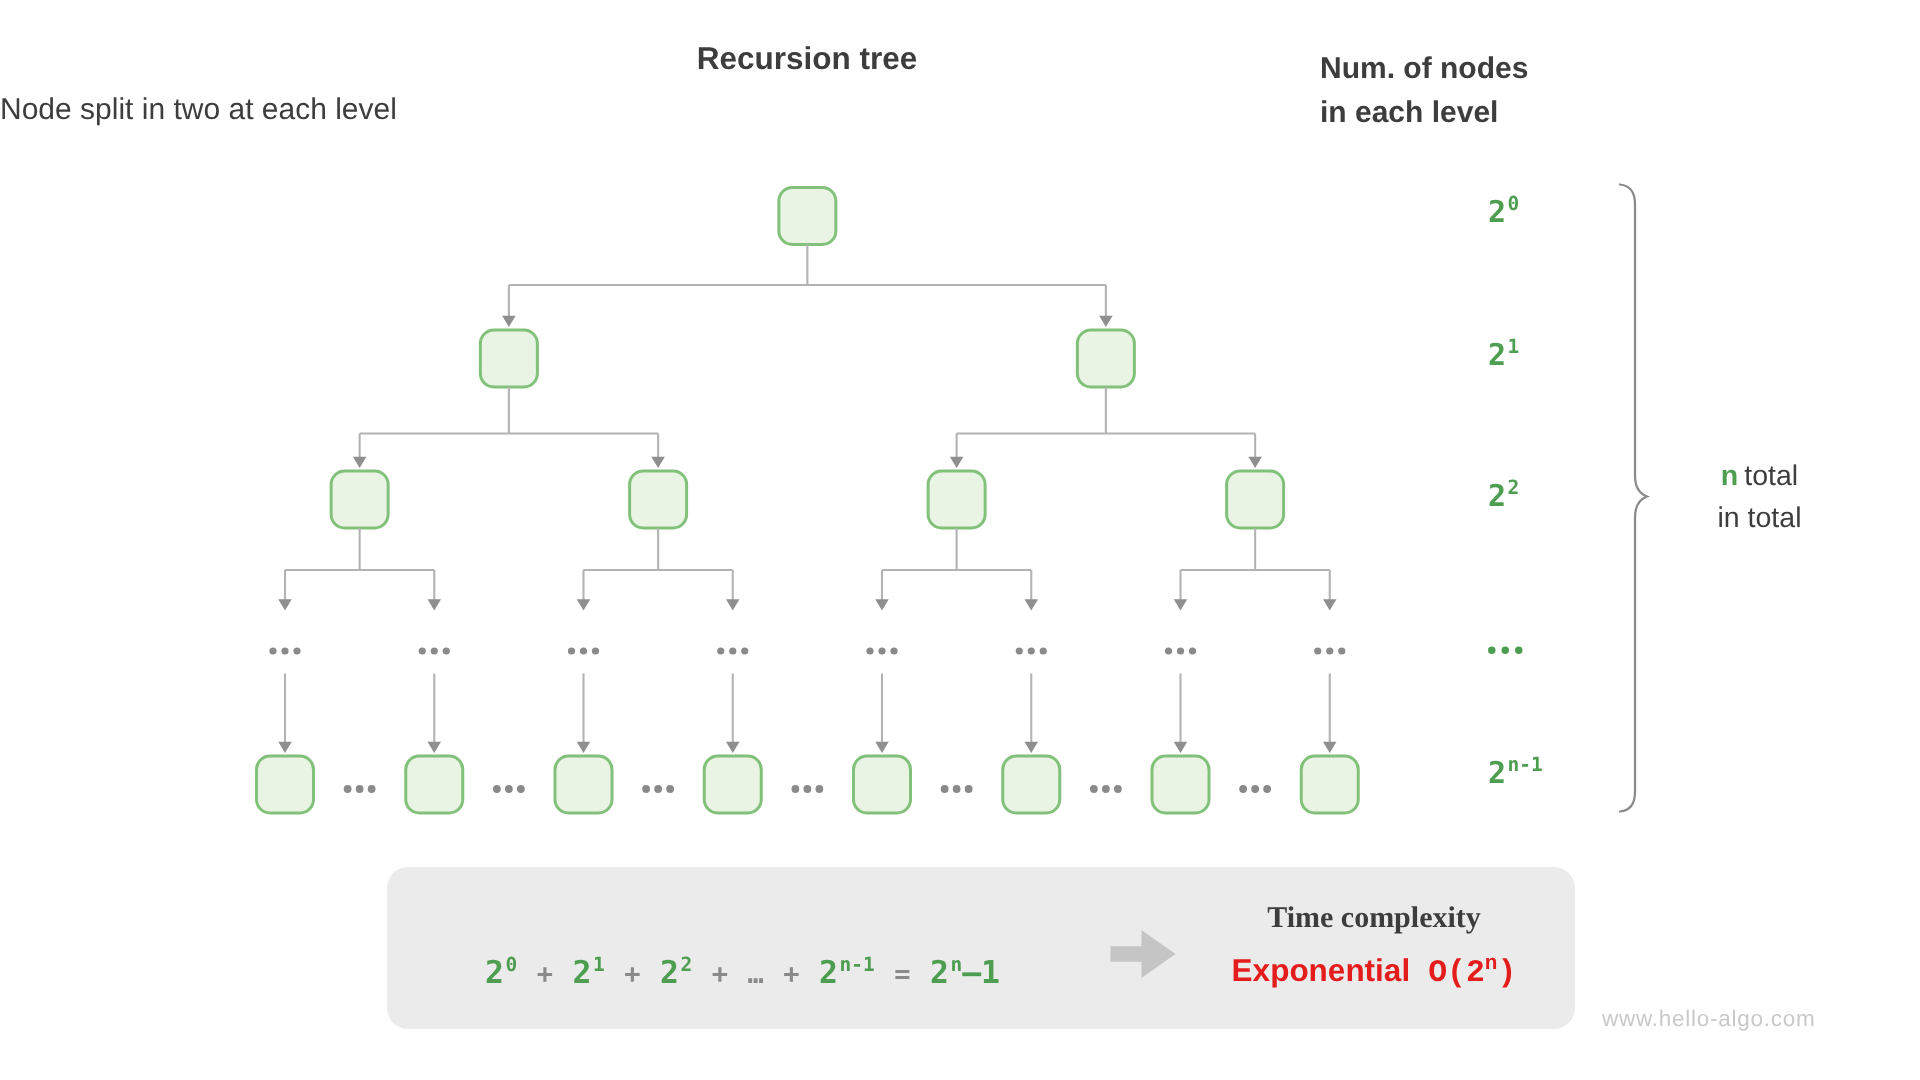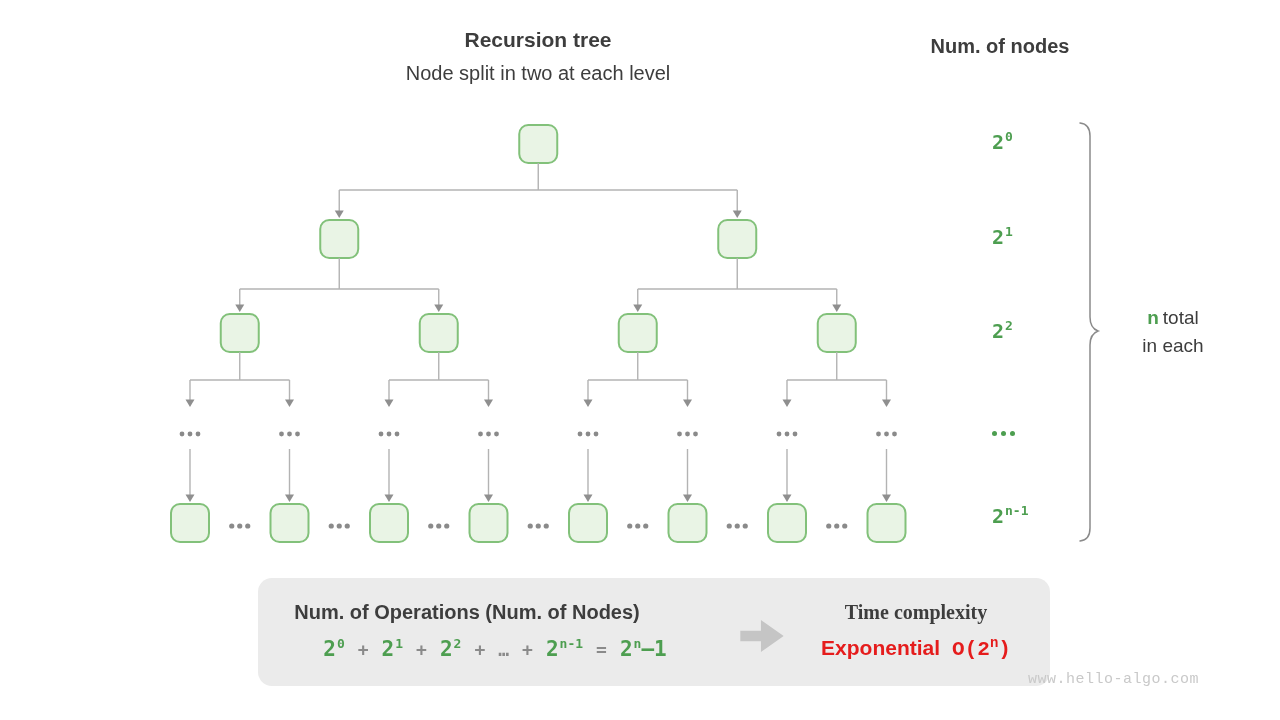--- a/index.html
+++ b/index.html
@@ -1,22 +1,22 @@
 <!DOCTYPE html>
 <html style="--text: #3d3d3d; --green_text: #4d9e50; --node_fill: #e9f4e5; --node_border: #82c17a; --line: #b3b3b3; --arrowhead: #8f8f8f; --dots: #8a8a8a; --box_bg: #ebebeb; --block_arrow: #c5c5c5; --red: #e51c1c; --brace: #8a8a8a; --watermark: #c9c9c9;"><head>
 <meta charset="utf-8">
 <style>
   html,body{margin:0;padding:0;background:#fff;}
   .canvas{position:relative;width:1280px;height:720px;background:#ffffff;
           font-family:"Liberation Sans",sans-serif;color:var(--text,#3d3d3d);overflow:hidden;}
   .canvas div{position:absolute;}
 
   .title{left:0;top:28px;width:1076px;text-align:center;font-size:21px;font-weight:bold;}
-  .subtitle{left:0;top:62px;width:1076px;text-align:center;font-size:20px;}
-  .right-header{left:880px;top:32px;width:240px;text-align:center;font-weight:bold;font-size:20px;line-height:29px;}
+  .subtitle{left:0;top:62px;width:1076px;font-size:20px;}
+  .right-header{left:880px;top:32px;width:240px;font-weight:bold;font-size:20px;line-height:29px;}
   .right-header div{position:static;}
 
   .overlay{position:absolute;left:0;top:0;pointer-events:none;}
 
   #level-labels{left:0;top:0;width:0;height:0;}
   .lvl-label{position:absolute;left:992px;font-family:"DejaVu Sans Mono",monospace;
              font-weight:bold;font-size:20px;color:var(--green_text,#4d9e50);white-space:nowrap;}
   .lvl-label sup{font-size:13px;margin-left:1px;}
   .lvl-dots{display:flex;gap:4px;}
   .lvl-dots i{width:5px;height:5px;border-radius:50%;background:var(--green_text,#4d9e50);}
@@ -34,33 +34,34 @@
   .tok.x{color:#8a8a8a;font-size:18px;}
   .tok sup{font-size:13px;margin-left:1px;}
   .block-arrow{position:absolute;left:482px;top:42px;fill:var(--block_arrow,#c5c5c5);}
   .tc-title{left:658px;top:23px;transform:translateX(-50%);font-weight:bold;font-size:20px;white-space:nowrap;font-family:Liberation Serif, serif;}
   .tc-value{left:658px;top:57px;transform:translateX(-50%);display:flex;align-items:baseline;gap:12px;
             color:var(--red,#e51c1c);font-weight:bold;font-size:21px;white-space:nowrap;}
   .tc-value span{position:static;}
   .big-o{font-family:Liberation Mono, monospace;font-size:21px;}
   .big-o sup{font-size:14px;}
 
-  .watermark{left:1028px;top:671px;font-family:Liberation Mono, monospace;font-size:15px;
+  .watermark{left:1068px;top:671px;font-family:Liberation Sans, sans-serif;font-size:15px;
              color:var(--watermark,#c9c9c9);letter-spacing:0.5px;}
 </style>
 </head>
 <body>
 
 <div class="canvas">
 
   <div class="title">Recursion tree</div>
   <div class="subtitle">Node split in two at each level</div>
 
   <div class="right-header">
     <div>Num. of nodes</div>
+    <div>in each level</div>
   </div>
 
   <svg id="tree-svg" class="overlay" width="1280" height="720" viewBox="0 0 1280 720">
     <path d="M 1080 123 Q 1090 124 1090 136 L 1090 317 Q 1090 328 1098 331 Q 1090 334 1090 345 L 1090 528 Q 1090 540 1080 541" fill="none" stroke="#8a8a8a" stroke-width="1.5" stroke-linecap="round"></path>
   <g>
         <g>
           <rect x="519.25" y="125" width="38" height="38" rx="9" ry="9" fill="#e9f4e5" stroke="#82c17a" stroke-width="2"></rect>
         </g>
         <g>
           <line x1="538.25" y1="163" x2="538.25" y2="190" stroke="#b3b3b3" stroke-width="1.4"></line>
@@ -235,25 +236,24 @@
       <div class="lvl-label lvl-dots" style="top: 431px;">
         <i></i>
         <i></i>
         <i></i>
       </div>
       <div class="lvl-label" style="top: 503px;">2<sup>n-1</sup></div>
     </div>
 
   <div class="brace-label">
     <div class="bl-line"><span class="bl-n">n</span><span>total</span></div>
-    <div class="bl-line">in each</div>
+    <div class="bl-line">in total</div>
   </div>
 
   <div class="summary-box">
-    <div class="ops-title">Num. of Operations (Num. of Nodes)</div>
     <div class="formula-row" id="formula-row">
         <span class="tok g">2<sup>0</sup></span>
         <span class="tok x">+</span>
         <span class="tok g">2<sup>1</sup></span>
         <span class="tok x">+</span>
         <span class="tok g">2<sup>2</sup></span>
         <span class="tok x">+</span>
         <span class="tok x">…</span>
         <span class="tok x">+</span>
         <span class="tok g">2<sup>n-1</sup></span>

